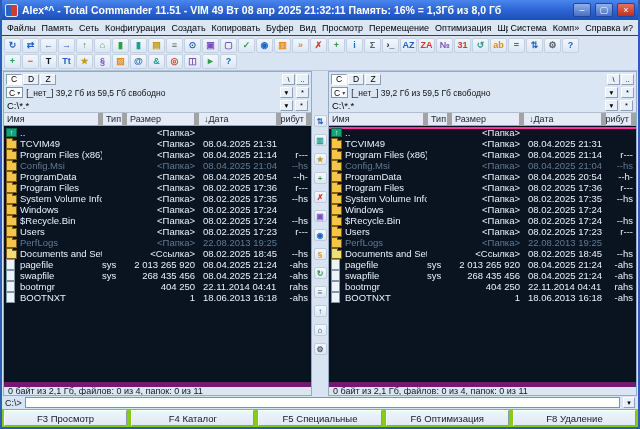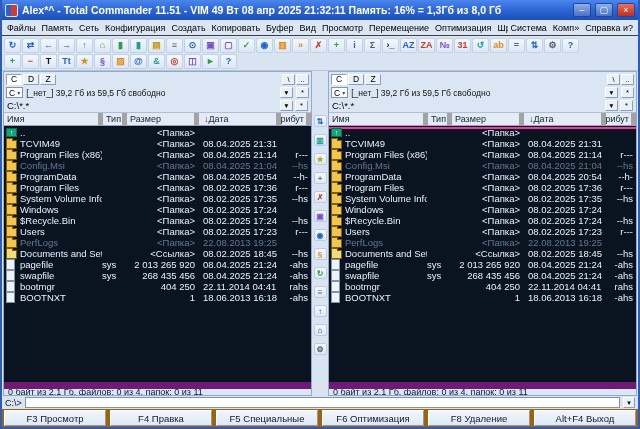--- a/index.html
+++ b/index.html
@@ -85,29 +85,29 @@
   .fic.folder,.fic.link{background:#f3c64b;border:1px solid #7e5d13;margin-top:1px}
   .fic.folder::before,.fic.link::before{content:"";position:absolute;left:-1px;top:-3px;width:5px;height:2px;
     background:#f3c64b;border:1px solid #7e5d13;border-bottom:none}
   .fic.link{background:#efdd7a}.fic.link::before{background:#efdd7a}
   .fic.up{background:#12a57c;border:1px solid #0a6b50}
   .fic.up::after{content:"↑";position:absolute;left:0;top:-1px;width:9px;text-align:center;
     color:#fff;font-size:7px;line-height:9px}
   .fic.file{width:9px;height:11px;margin:0 5px 0 1px;background:#eef3f9;border:1px solid #8293a8}
 
   .statusbar{height:13px;flex:none;display:flex;align-items:center;padding:0 4px;font-size:9px;
-    color:#10182a;background:#dbe6f4;border-top:7px solid #701a75;white-space:nowrap;overflow:hidden}
+    color:#10182a;background:#dbe6f4;border-top:5px solid #701a75;white-space:nowrap;overflow:hidden}
 
   
   .cmdline{height:13px;flex:none;display:flex;align-items:center;gap:3px;padding:0 3px;background:#d9e4f2}
   .cmd-prompt{font-size:9px;color:#10182a}
   .cmd-input{flex:1;height:11px;background:#fff;border:1px solid #7f93ad}
   .cmd-drop{width:12px;height:11px;font-size:7px;text-align:center;line-height:10px;
     background:#e9f0f8;border:1px solid;border-color:#fff #8aa0ba #8aa0ba #fff}
-  .fkeys{height:18px;flex:none;display:flex;gap:4px;padding:1px 2px;background:#a16207}
+  .fkeys{height:18px;flex:none;display:flex;gap:4px;padding:1px 2px;background:#84cc16}
   .fkey{flex:1;display:flex;align-items:center;justify-content:center;font-size:9.5px;color:#10182a;
     background:linear-gradient(#f0f5fb,#dfe9f4);border:1px solid;border-color:#fff #8899ad #8899ad #fff;
     white-space:nowrap;overflow:hidden}
 </style>
 </head>
 <body>
 
 <div class="window">
 
   <div class="titlebar">
@@ -599,20 +599,19 @@
   </div>
 
   <div class="cmdline">
     <span class="cmd-prompt">C:\&gt;</span>
     <span class="cmd-input"></span>
     <span class="cmd-drop">▾</span>
   </div>
 
   <div class="fkeys" id="fkeys">
       <span class="fkey">F3 Просмотр</span>
-      <span class="fkey">F4 Правка</span>
+      <span class="fkey">F4 Каталог</span>
       <span class="fkey">F5 Специальные</span>
       <span class="fkey">F6 Оптимизация</span>
       <span class="fkey">F8 Удаление</span>
-      <span class="fkey">Alt+F4 Выход</span>
     </div>
 
 </div>
 
 </body></html>

